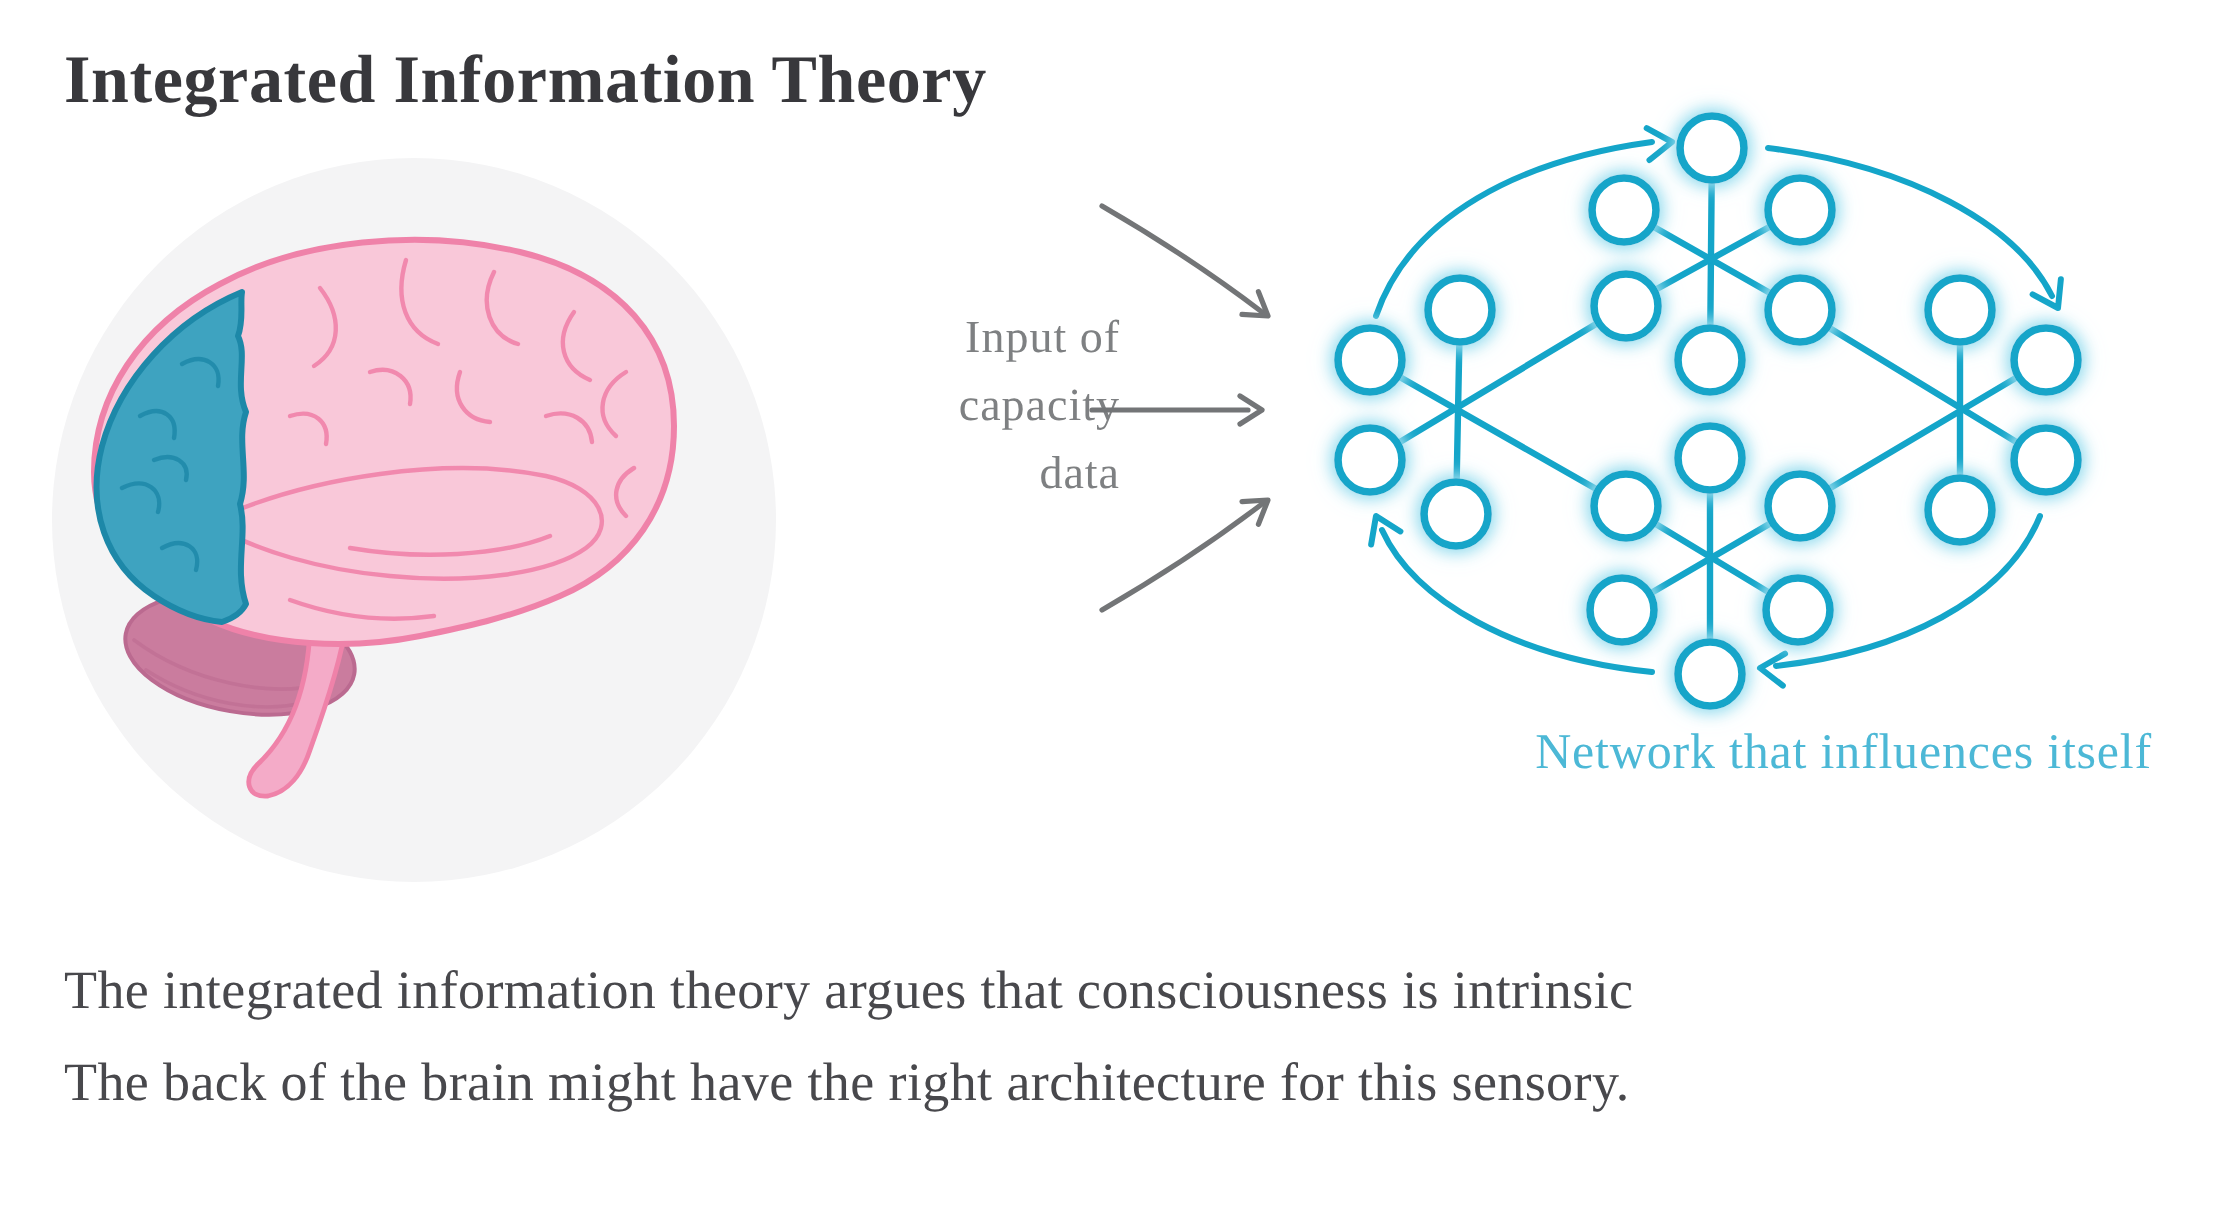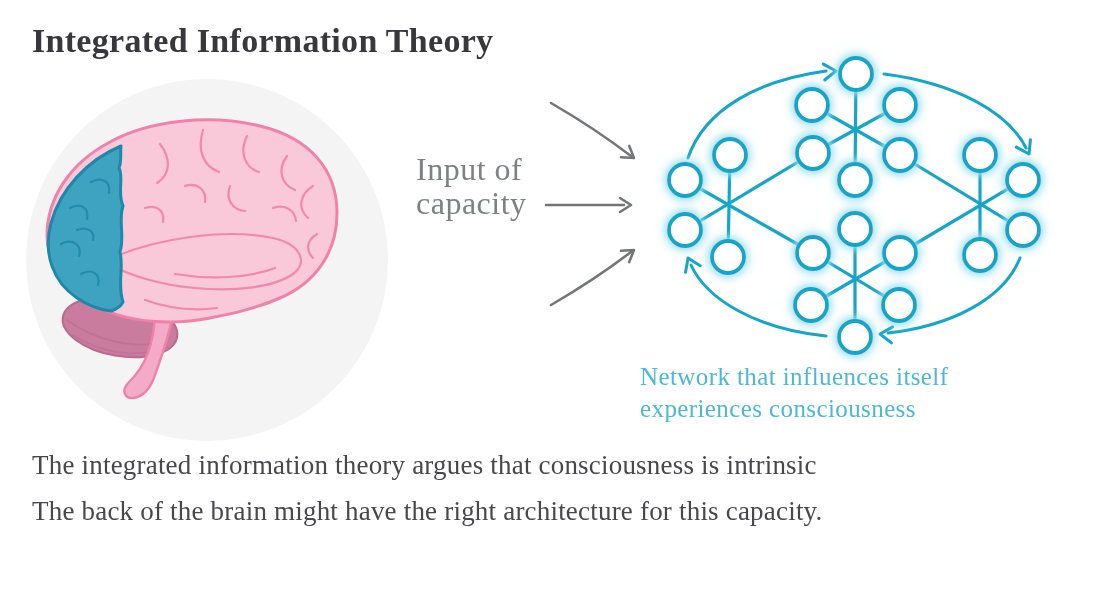--- a/index.html
+++ b/index.html
@@ -8,31 +8,31 @@
     background:#ffffff; font-family:Liberation Serif, serif;
   }
   .title {
     position:absolute; left:32px; top:22px; margin:0;
     font-size:34px; font-weight:700; letter-spacing:.3px;
     color:var(--ink,#38383c);
   }
   .brain-svg { position:absolute; left:25px; top:78px; }
   .input-label {
     position:absolute; left:416px; top:152px; width:144px;
-    text-align:left; font-size:32px; line-height:34px;
+    text-align:right; font-size:23px; line-height:34px;
     color:var(--muted-gray,#7e8082); letter-spacing:.5px;
   }
   .overlay { position:absolute; left:0; top:0; }
   .caption {
     position:absolute; left:640px; top:361px; width:436px;
-    text-align:left; font-size:25px; line-height:32px; letter-spacing:.4px;
+    text-align:right; font-size:25px; line-height:32px; letter-spacing:.4px;
     color:var(--caption-cyan,#4cb8d6);
   }
   .paragraph {
-    position:absolute; left:32px; top:442px;
+    position:absolute; left:32px; top:472px;
     font-size:27px; line-height:46px; letter-spacing:.2px;
     color:var(--body-text,#48484c);
   }
   
   .garrow { fill:none; stroke:var(--arrow-gray,#737577); stroke-width:2.6; stroke-linecap:round; stroke-linejoin:round; }
   .carc   { fill:none; stroke:var(--network-cyan,#14a5c9); stroke-width:3;   stroke-linecap:round; stroke-linejoin:round; }
   .cerebrum   { fill:var(--brain-pink,#f9c8d9); stroke:var(--brain-pink-line,#ef82a9); stroke-width:3; stroke-linejoin:round; }
   .gyrus      { fill:none; stroke:var(--brain-pink-line,#ef82a9); stroke-width:2.2; stroke-linecap:round; opacity:.9; }
   .occipital  { fill:var(--occipital-teal,#3ea3c0); stroke:var(--occipital-teal-line,#1d88a8); stroke-width:3; stroke-linejoin:round; }
   .tgyrus     { fill:none; stroke:var(--occipital-teal-line,#1d88a8); stroke-width:2.2; stroke-linecap:round; opacity:.85; }
@@ -85,20 +85,21 @@
         <path class="tgyrus" d="M 56,196 C 67,190 76,196 73,207"></path>
         <path class="tgyrus" d="M 66,104 C 77,98 86,104 84,115"></path>
         <path class="tgyrus" d="M 52,152 C 62,148 70,153 68,162"></path>
       </g>
     </g>
   </svg>
 
   <div class="input-label">
     <div>Input of</div>
     <div>capacity</div>
+    <div>data</div>
   </div>
 
   <svg class="overlay" width="1120" height="608" viewBox="0 0 1120 608">
     <defs>
       <filter id="nodeGlow" x="-120%" y="-120%" width="340%" height="340%">
         <feDropShadow dx="0" dy="0" stdDeviation="4" flood-color="#9ddff0" flood-opacity="1"></feDropShadow>
         <feDropShadow dx="0" dy="0" stdDeviation="4" flood-color="#9ddff0" flood-opacity="0.9"></feDropShadow>
       </filter>
     </defs>
 
@@ -155,21 +156,20 @@
         <circle cx="728" cy="257" r="16" fill="#ffffff" stroke="#14a5c9" stroke-width="3.8"></circle>
         <circle cx="980" cy="155" r="16" fill="#ffffff" stroke="#14a5c9" stroke-width="3.8"></circle>
         <circle cx="1023" cy="180" r="16" fill="#ffffff" stroke="#14a5c9" stroke-width="3.8"></circle>
         <circle cx="1023" cy="230" r="16" fill="#ffffff" stroke="#14a5c9" stroke-width="3.8"></circle>
         <circle cx="980" cy="255" r="16" fill="#ffffff" stroke="#14a5c9" stroke-width="3.8"></circle>
       </g>
   </svg>
 
   <div class="caption">
     <div>Network that influences itself</div>
-    <div>experiences consciousness</div>
   </div>
 
   <div class="paragraph">
     <div>The integrated information theory argues that consciousness is intrinsic</div>
-    <div>The back of the brain might have the right architecture for this capacity.</div>
+    <div>The back of the brain might have the right architecture for this sensory.</div>
   </div>
 
 </div>
 
 </body></html>

